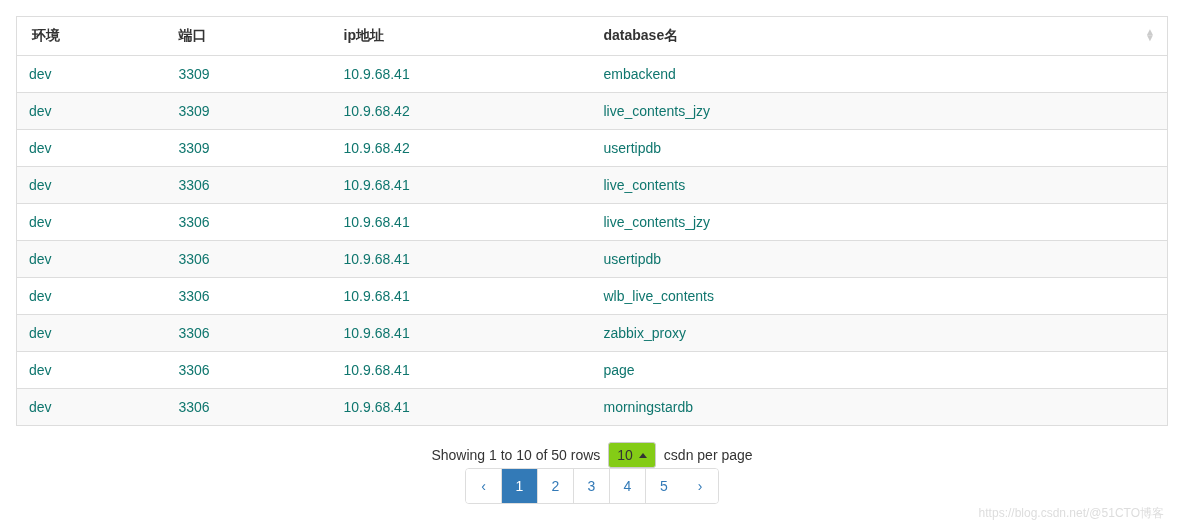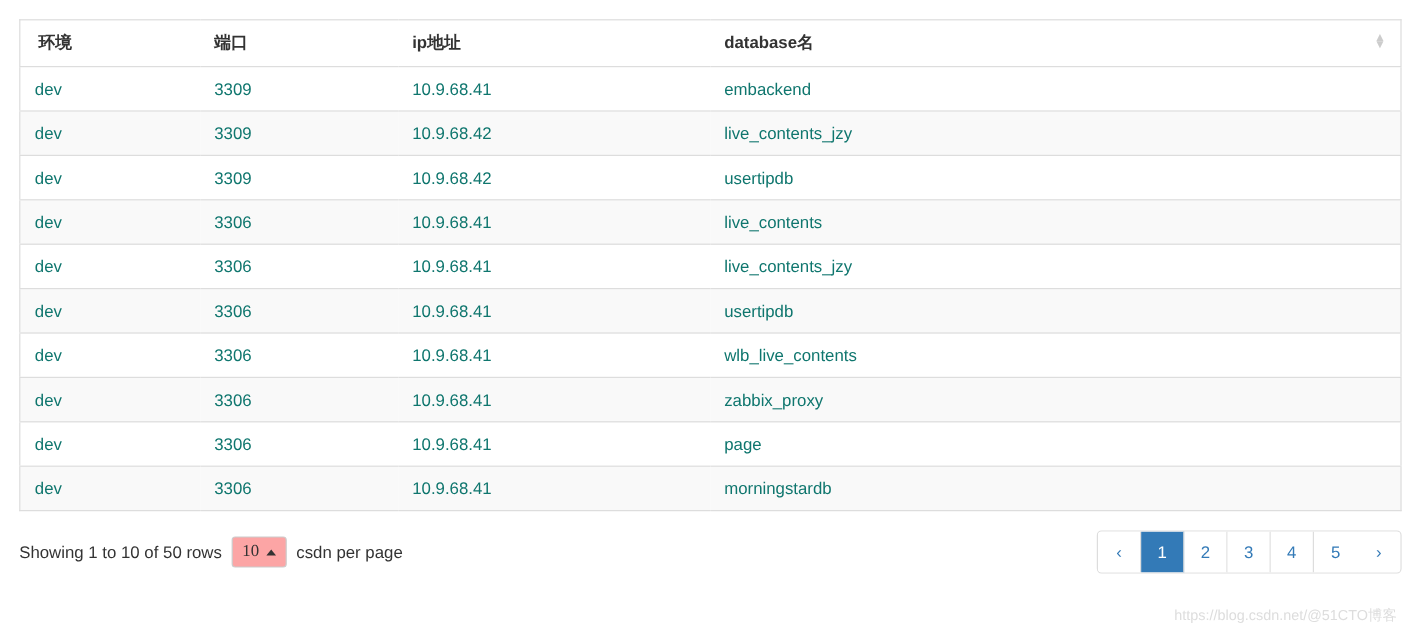--- a/index.html
+++ b/index.html
@@ -41,38 +41,38 @@
       display: inline-flex;
       flex-direction: column;
       line-height: 6px;
       margin-top: 2px;
     }
     .footer {
       display: flex;
       justify-content: space-between;
       align-items: center;
       padding-top: 4px;
+      flex-direction: column;
     }
     .left-info {
       display: flex;
       align-items: center;
       gap: 8px;
       color: #333;
     }
     .page-size {
       border: 1px solid #ccc;
       border-radius: 3px;
       padding: 4px 8px;
       font-size: 14px;
-      background: #fca5a5;
+      background: #84cc16;
       display: inline-flex;
       align-items: center;
       gap: 6px;
       cursor: pointer;
-      font-family: Liberation Serif, serif;
     }
     .caret-up {
       width: 0; height: 0;
       border-left: 4px solid transparent;
       border-right: 4px solid transparent;
       border-bottom: 5px solid #333;
       display: inline-block;
     }
     .pagination {
       display: flex;

